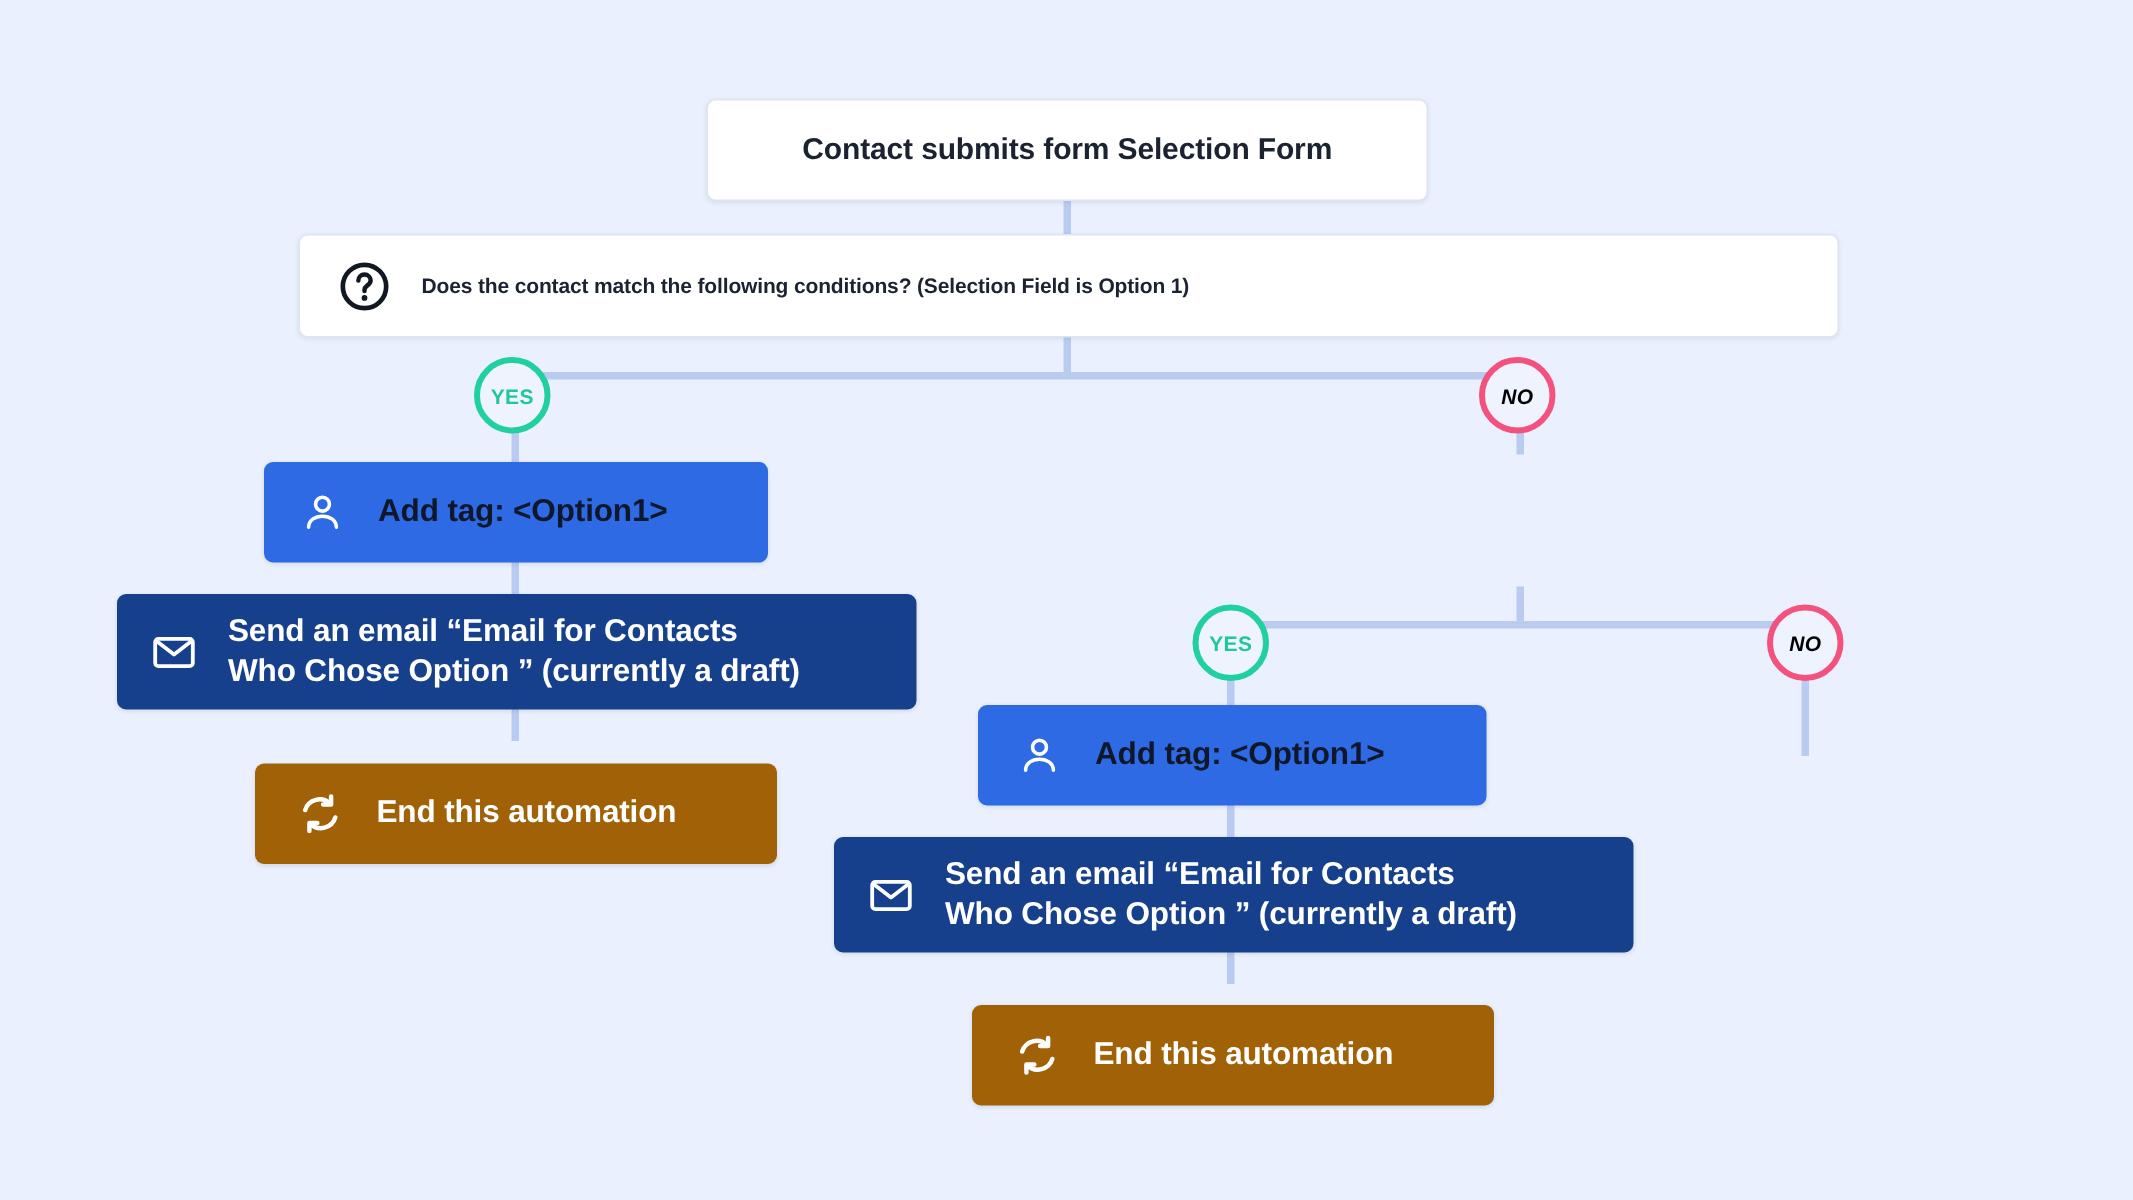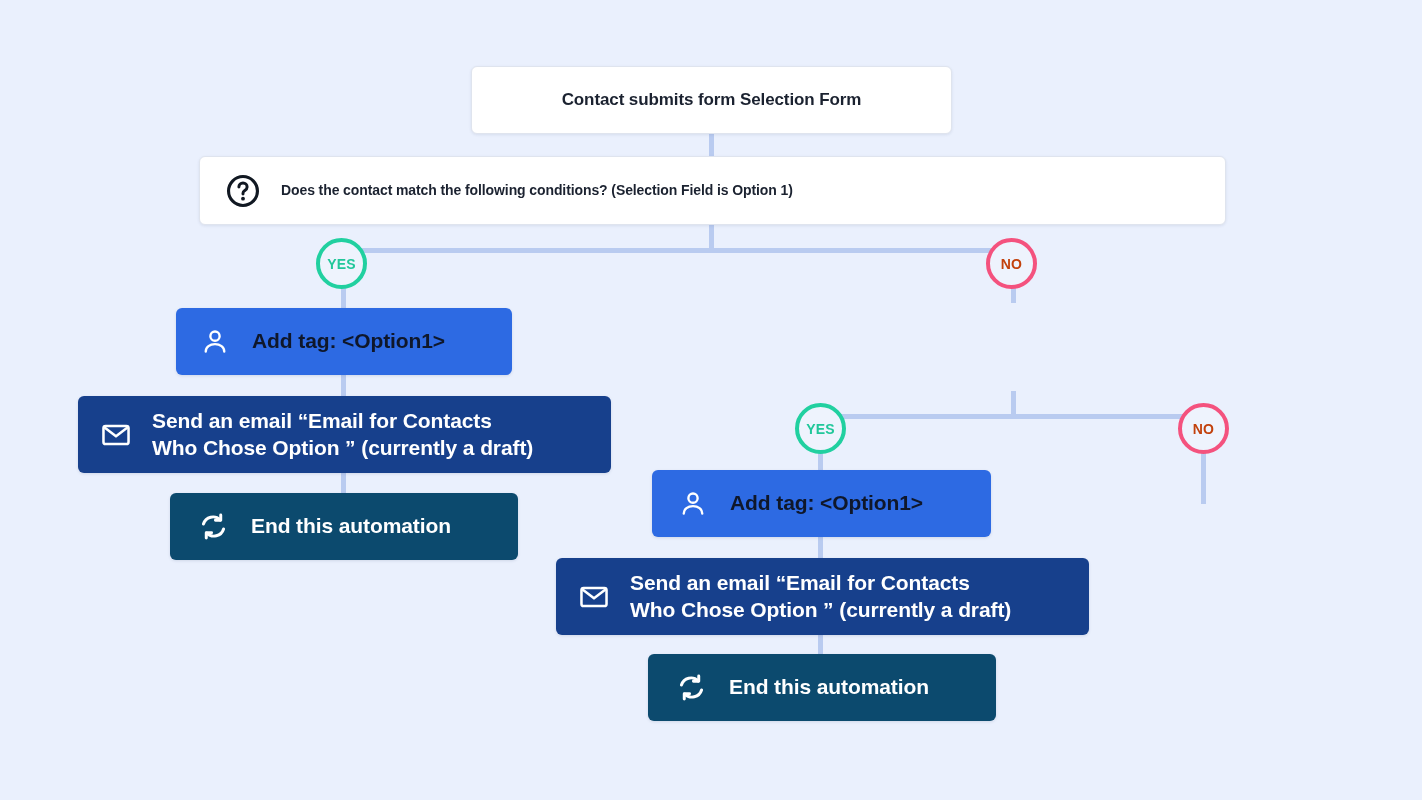--- a/index.html
+++ b/index.html
@@ -45,33 +45,34 @@
     background: #2d6ae3;
     color: #0f172a;
     box-shadow: 0 1px 3px rgba(40,55,95,0.13);
   }
   .node-navy {
     background: #17408c;
     color: #ffffff;
     box-shadow: 0 1px 3px rgba(40,55,95,0.13);
   }
   .node-pink {
-    background: #0c4a6e;
+    background: #a16207;
     color: #ffffff;
     box-shadow: 0 1px 3px rgba(40,55,95,0.13);
+    margin-top: 16px;
   }
 
   .node-label {
     font-weight: bold;
     letter-spacing: -0.1px;
     white-space: pre-line;
   }
 
   .trigger-label {
-    font-size: 17px;
+    font-size: 20px;
     width: 100%;
     text-align: center;
   }
   .cond-label {
     font-size: 14px;
     line-height: 1.28;
   }
   .action-label {
     font-size: 21px;
     line-height: 1.28;
@@ -96,21 +97,22 @@
     font-weight: bold;
     background: #eef3fd;
     letter-spacing: 0.2px;
   }
   .badge-yes {
     border: 4px solid #21d0a0;
     color: #21c79a;
   }
   .badge-no {
     border: 4px solid #f4527e;
-    color: #c2410c;
+    color: #000000;
+    font-style: italic;
   }
 </style>
 </head>
 <body>
 
 <div id="canvas">
 
   <div class="conn conn-v" style="left:709px; top:133px; height:23px;"></div>
 
   <div class="conn conn-v" style="left:709px; top:224px; height:26px;"></div>

